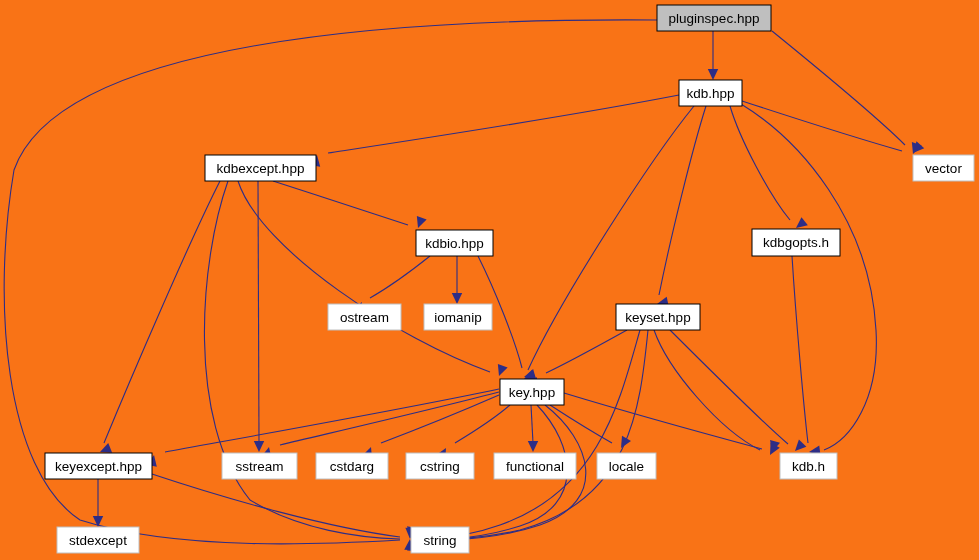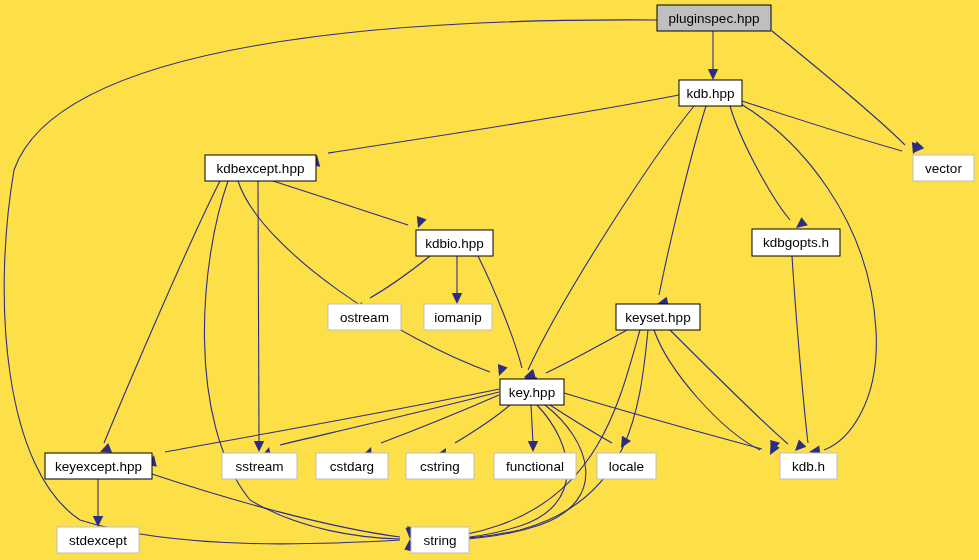--- a/index.html
+++ b/index.html
@@ -10,21 +10,21 @@
   body {
     width: 979px;
     height: 560px;
     font-family: "Liberation Sans", sans-serif;
     overflow: hidden;
   }
   #graph-root {
     position: relative;
     width: 979px;
     height: 560px;
-    background: #fde047;
+    background: #f97316;
   }
   svg#graph-svg {
     position: absolute;
     left: 0;
     top: 0;
     width: 979px;
     height: 560px;
     display: block;
   }
   .node-rect {

